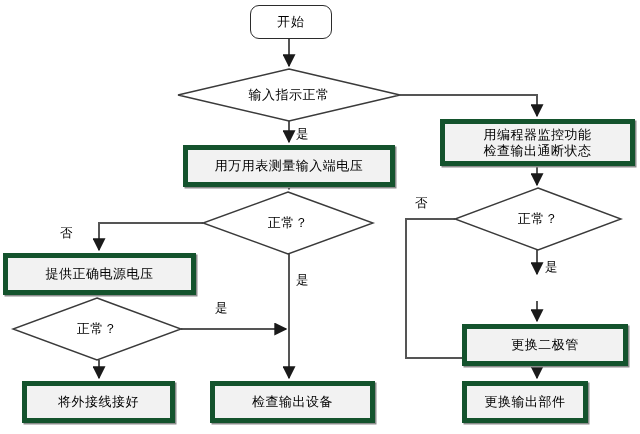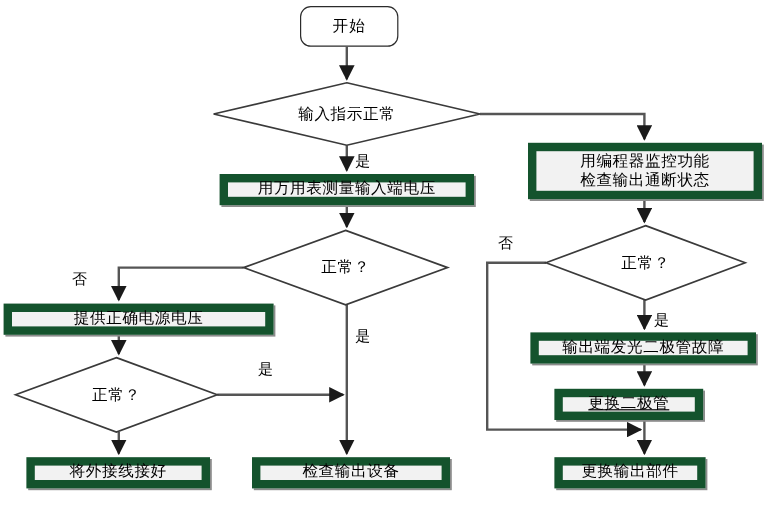--- a/index.html
+++ b/index.html
@@ -27,27 +27,27 @@
     box-sizing: border-box;
     display: flex;
     align-items: center;
     justify-content: center;
     text-align: right;
     color: #000000;
     z-index: 2;
   }
   
   .box {
-    border: 7px solid #14532d;
+    border: 5px solid #14532d;
     background: #f2f2f2;
     box-shadow: 1.5px 1.5px 0 0 #8c8c8c;
     font-size: 13px;
     line-height: 1.18;
     letter-spacing: 0.5px;
-    padding: 6px 4px;
+    padding: 16px 4px;
   }
   
   .terminator {
     border: 1px solid #2b2b2b;
     background: #ffffff;
     border-radius: 9px;
     font-size: 13px;
     letter-spacing: 1px;
   }
   
@@ -130,21 +130,21 @@
   </div>
 
   <div class="node decision" style="left:178px; top:69px; width:222px; height:52px;">
     <span class="dlabel">输入指示正常</span>
   </div>
 
   <div class="node decision" style="left:203px; top:192px; width:170px; height:62px;">
     <span class="dlabel">正常？</span>
   </div>
 
-  <div class="node box" style="left:3px; top:253px; width:225px; height:24px;">
+  <div class="node box" style="left:3px; top:253px; width:193px; height:24px;">
     <span>提供正确电源电压</span>
   </div>
 
   <div class="node decision" style="left:13px; top:298px; width:168px; height:62px;">
     <span class="dlabel">正常？</span>
   </div>
 
   <div class="node box" style="left:22px; top:381px; width:153px; height:16px;">
     <span>将外接线接好</span>
   </div>
@@ -155,25 +155,22 @@
 
   <div class="node box" style="left:440px; top:119px; width:195px; height:47px; white-space:pre-line;">
     <span>用编程器监控功能
 检查输出通断状态</span>
   </div>
 
   <div class="node decision" style="left:455px; top:188px; width:166px; height:62px;">
     <span class="dlabel">正常？</span>
   </div>
 
-  <div class="node box" style="left:442px; top:277px; width:188px; height:24px;">
-    <span>输出端发光二极管故障</span>
-  </div>
 
-  <div class="node box" style="left:462px; top:324px; width:124px; height:24px;text-decoration:underline;">
+  <div class="node box" style="left:462px; top:324px; width:166px; height:24px;">
     <span>更换二极管</span>
   </div>
 
   <div class="node box" style="left:462px; top:381px; width:126px; height:24px;">
     <span>更换输出部件</span>
   </div>
 
   <div class="edge-label" style="left:296px; top:126px;">是</div>
   <div class="edge-label" style="left:60px; top:225px;">否</div>
   <div class="edge-label" style="left:296px; top:272px;">是</div>

